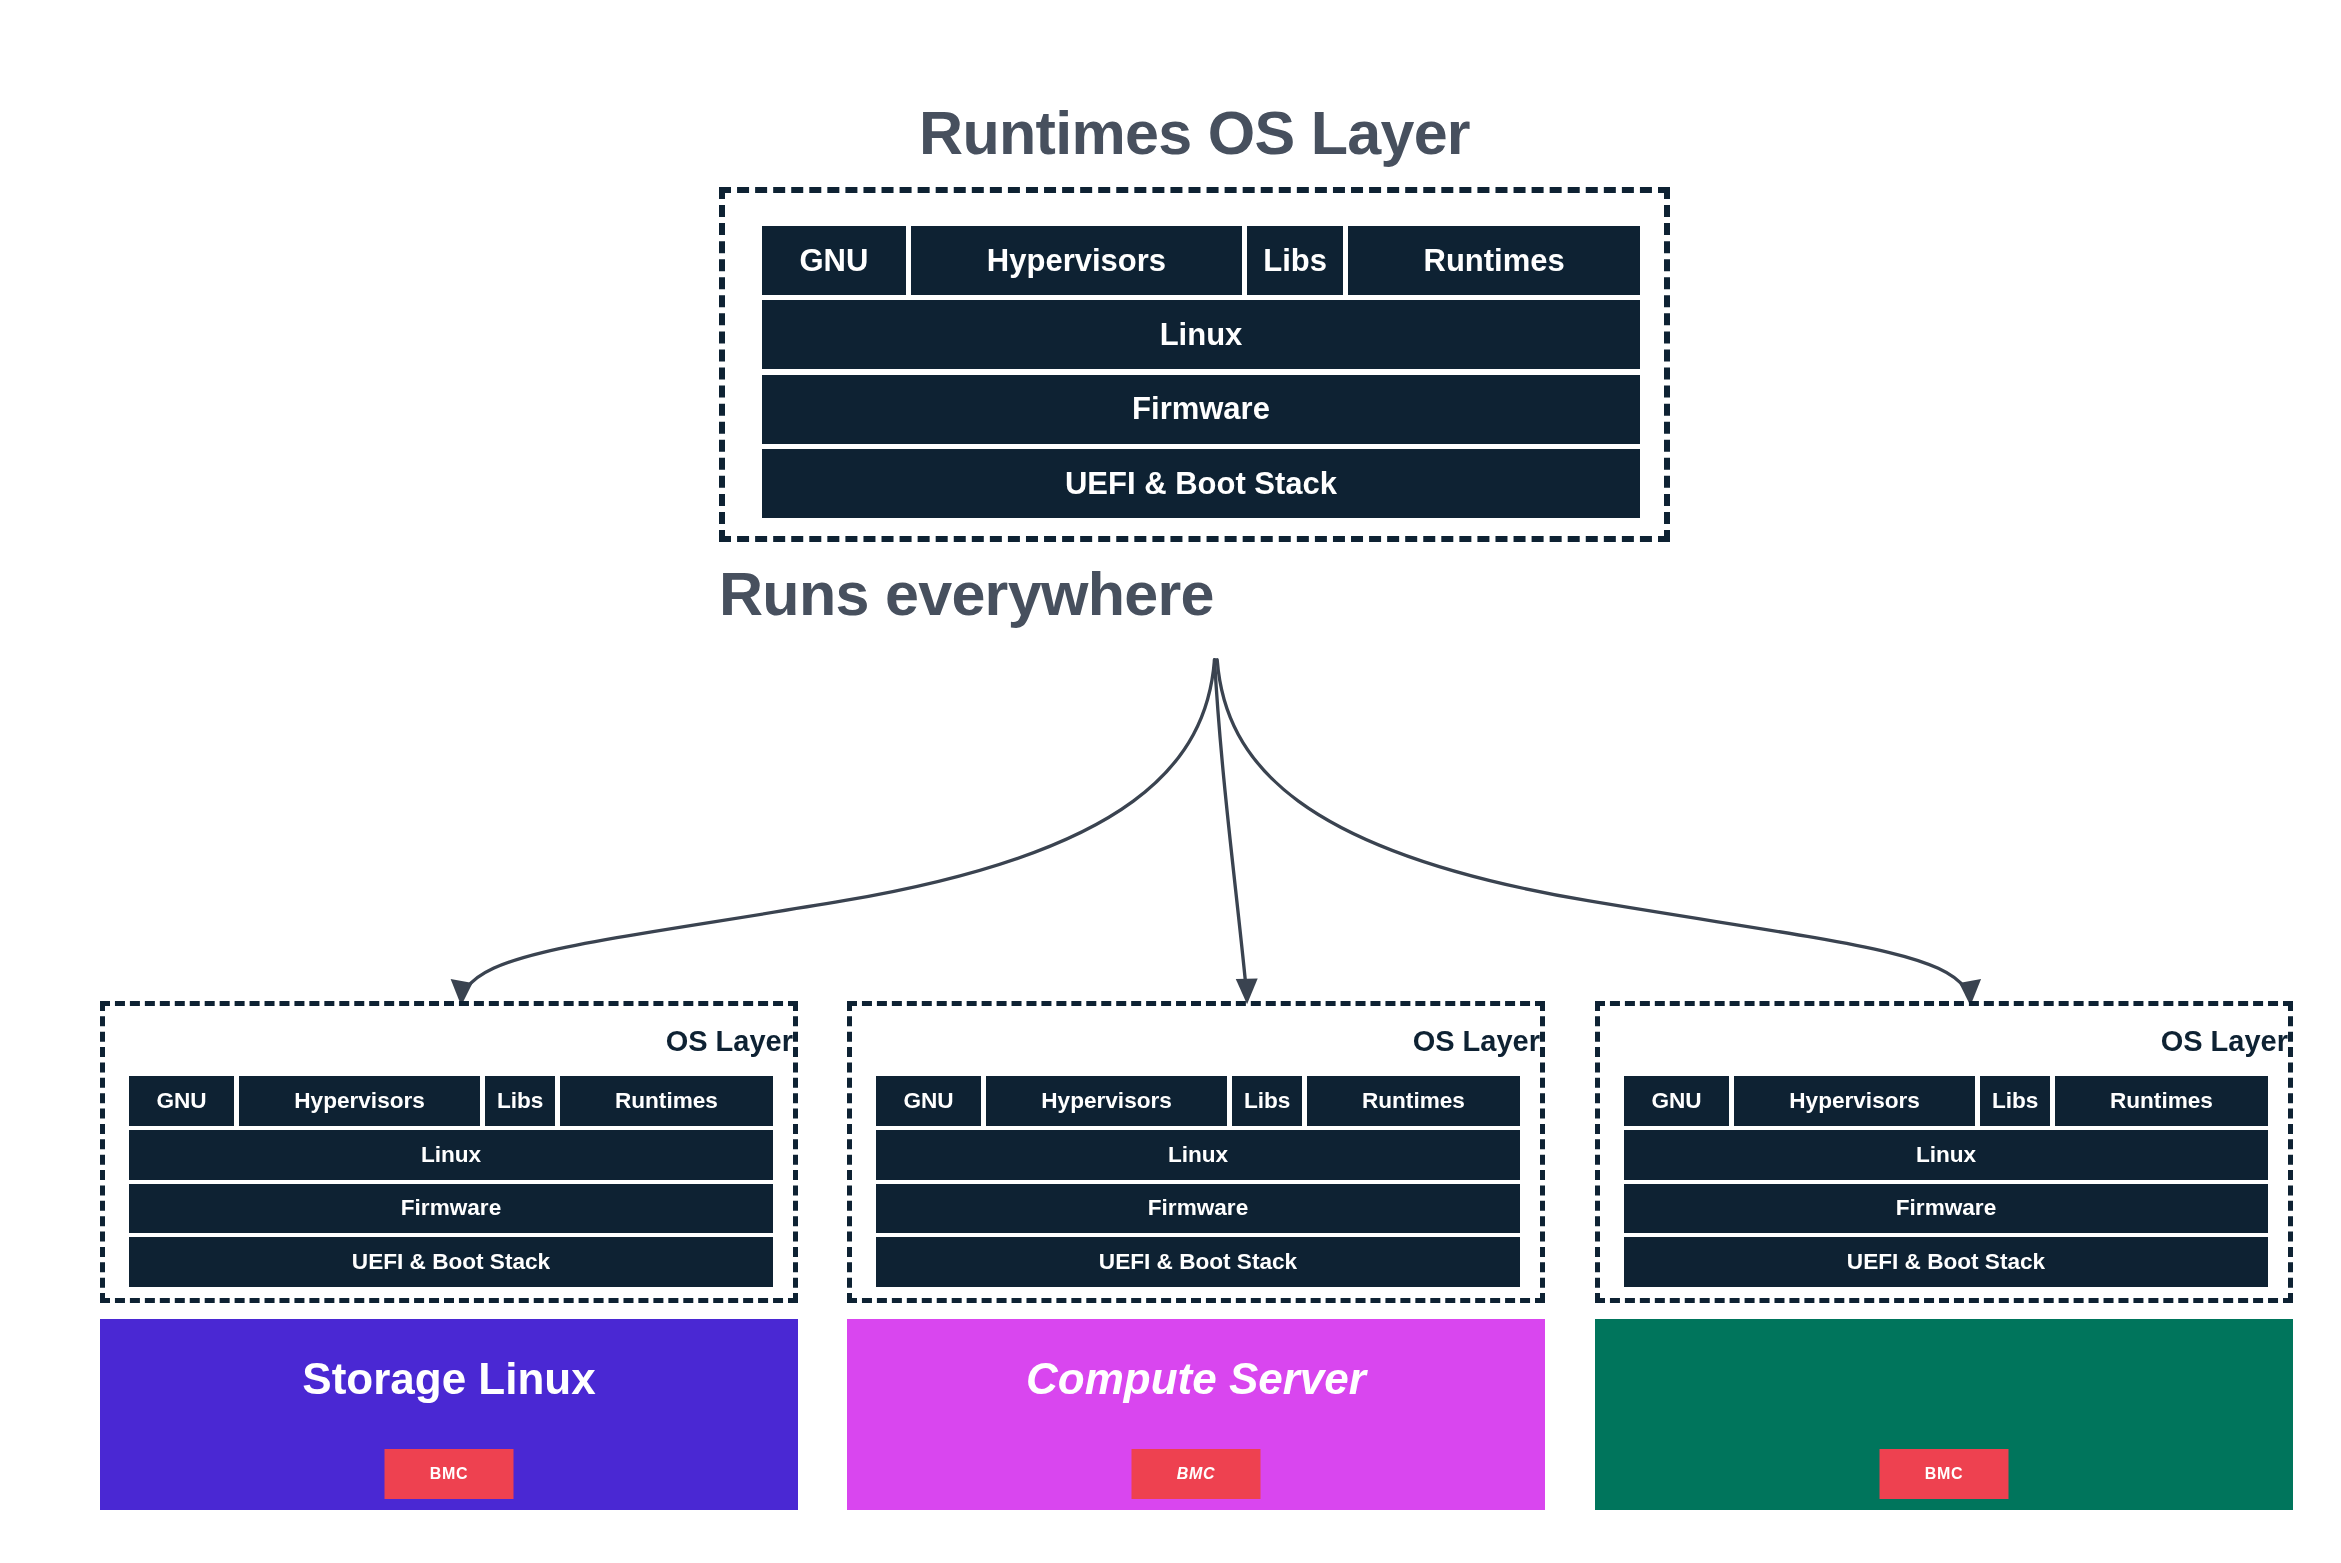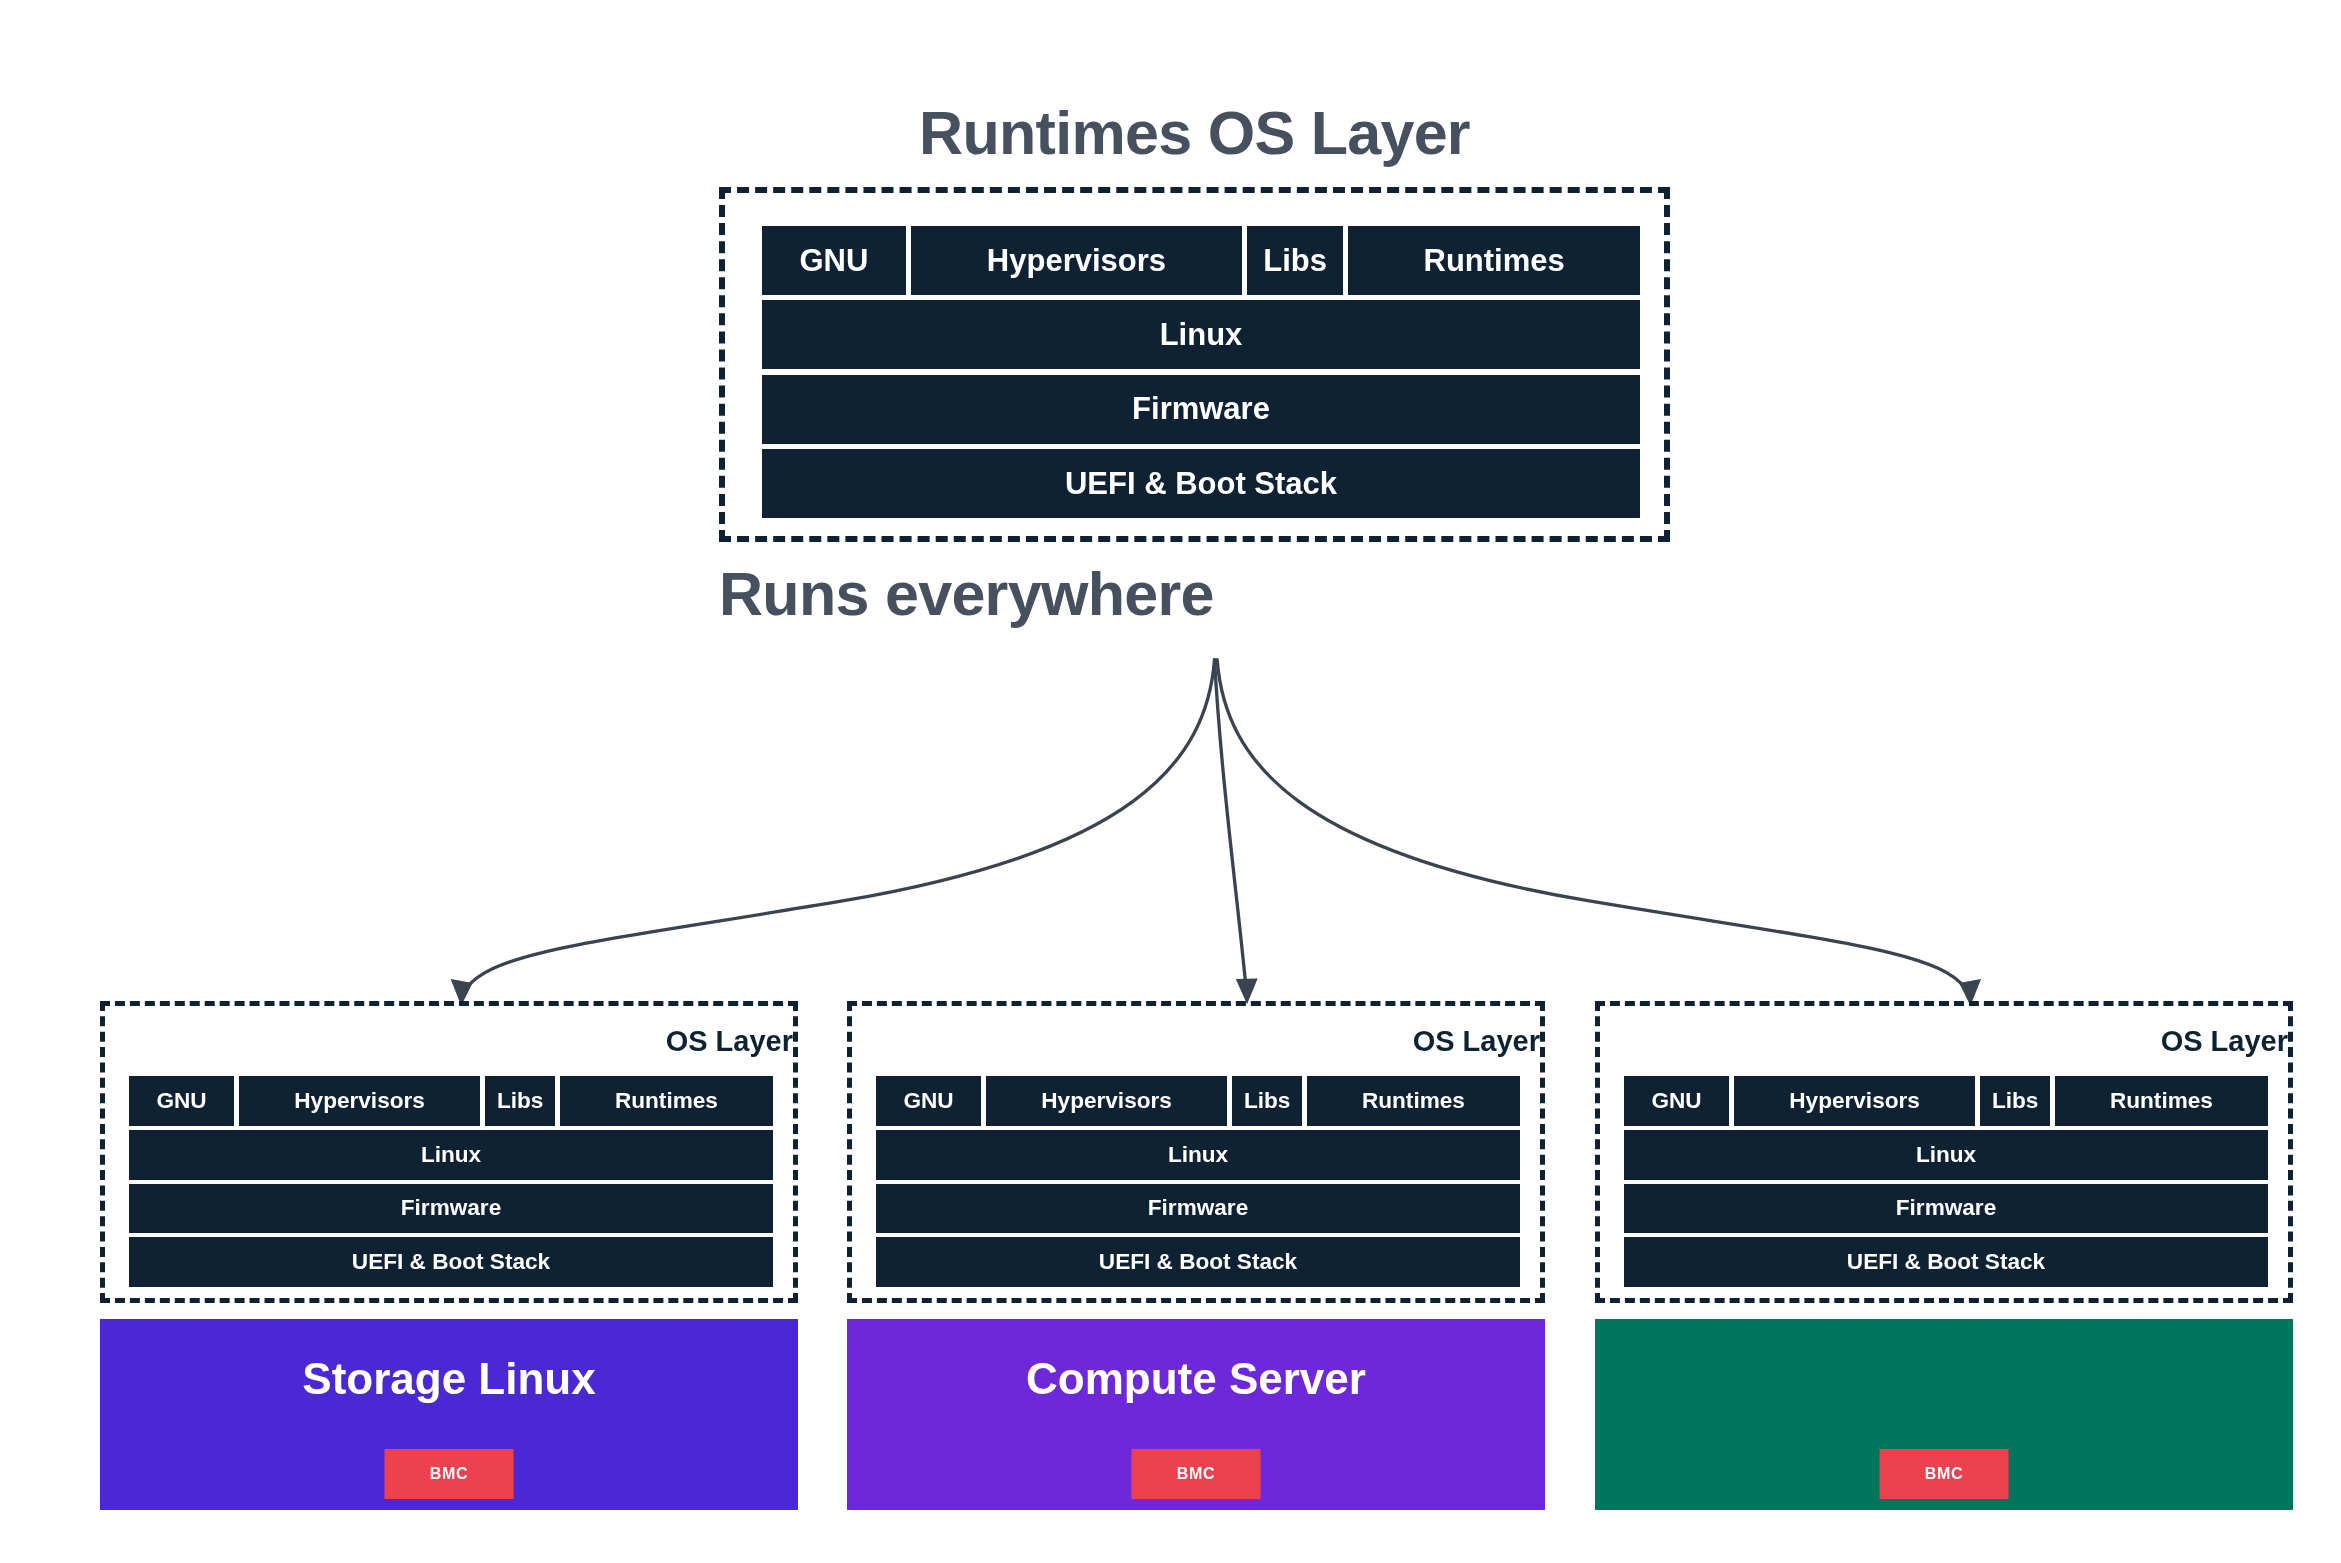--- a/index.html
+++ b/index.html
@@ -197,21 +197,21 @@
         <div class="cell fullcell">Linux</div>
       </div>
     <div class="row full">
         <div class="cell fullcell">Firmware</div>
       </div>
     <div class="row full">
         <div class="cell fullcell">UEFI &amp; Boot Stack</div>
       </div>
   </div>
 </div>
-<div class="server-box col-1" style="background-color: #6d28d9;">
+<div class="server-box col-1" style="background-color: #d946ef; font-style: italic;">
   <div class="server-title">Compute Server</div>
   <div class="bmc-badge">BMC</div>
 </div>
 
 <div class="dashed-box small col-2">
   <div class="os-layer-heading">OS Layer</div>
   <div class="stack smallstack">
     <div class="row split">
       <div class="cell c-gnu">GNU</div>
       <div class="cell c-hyp">Hypervisors</div>

